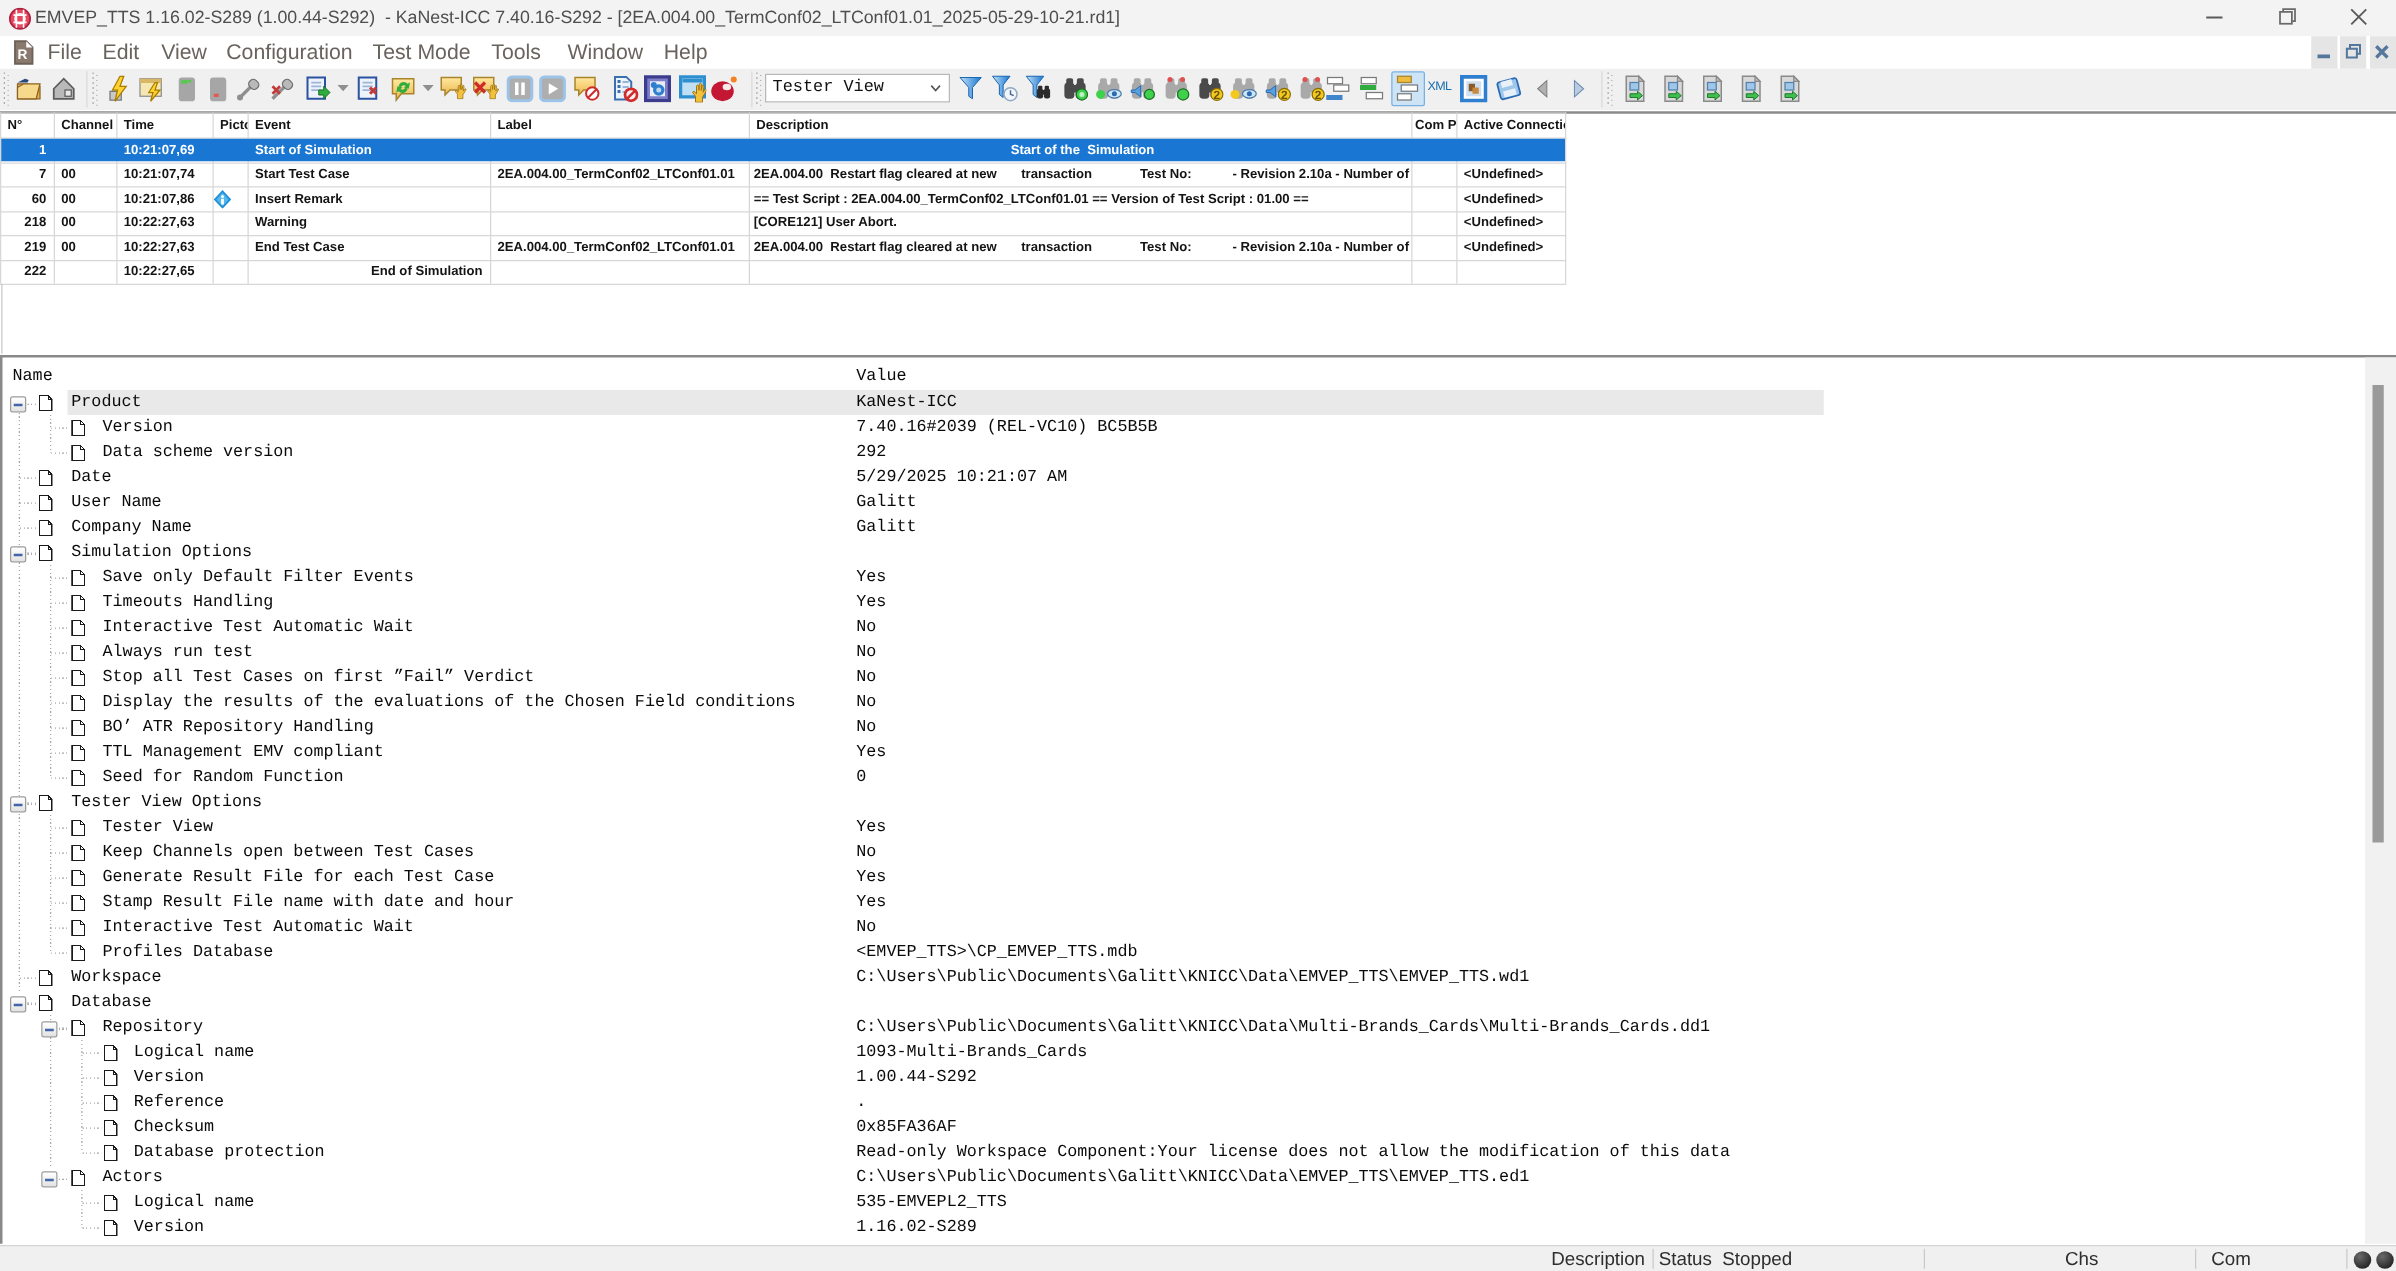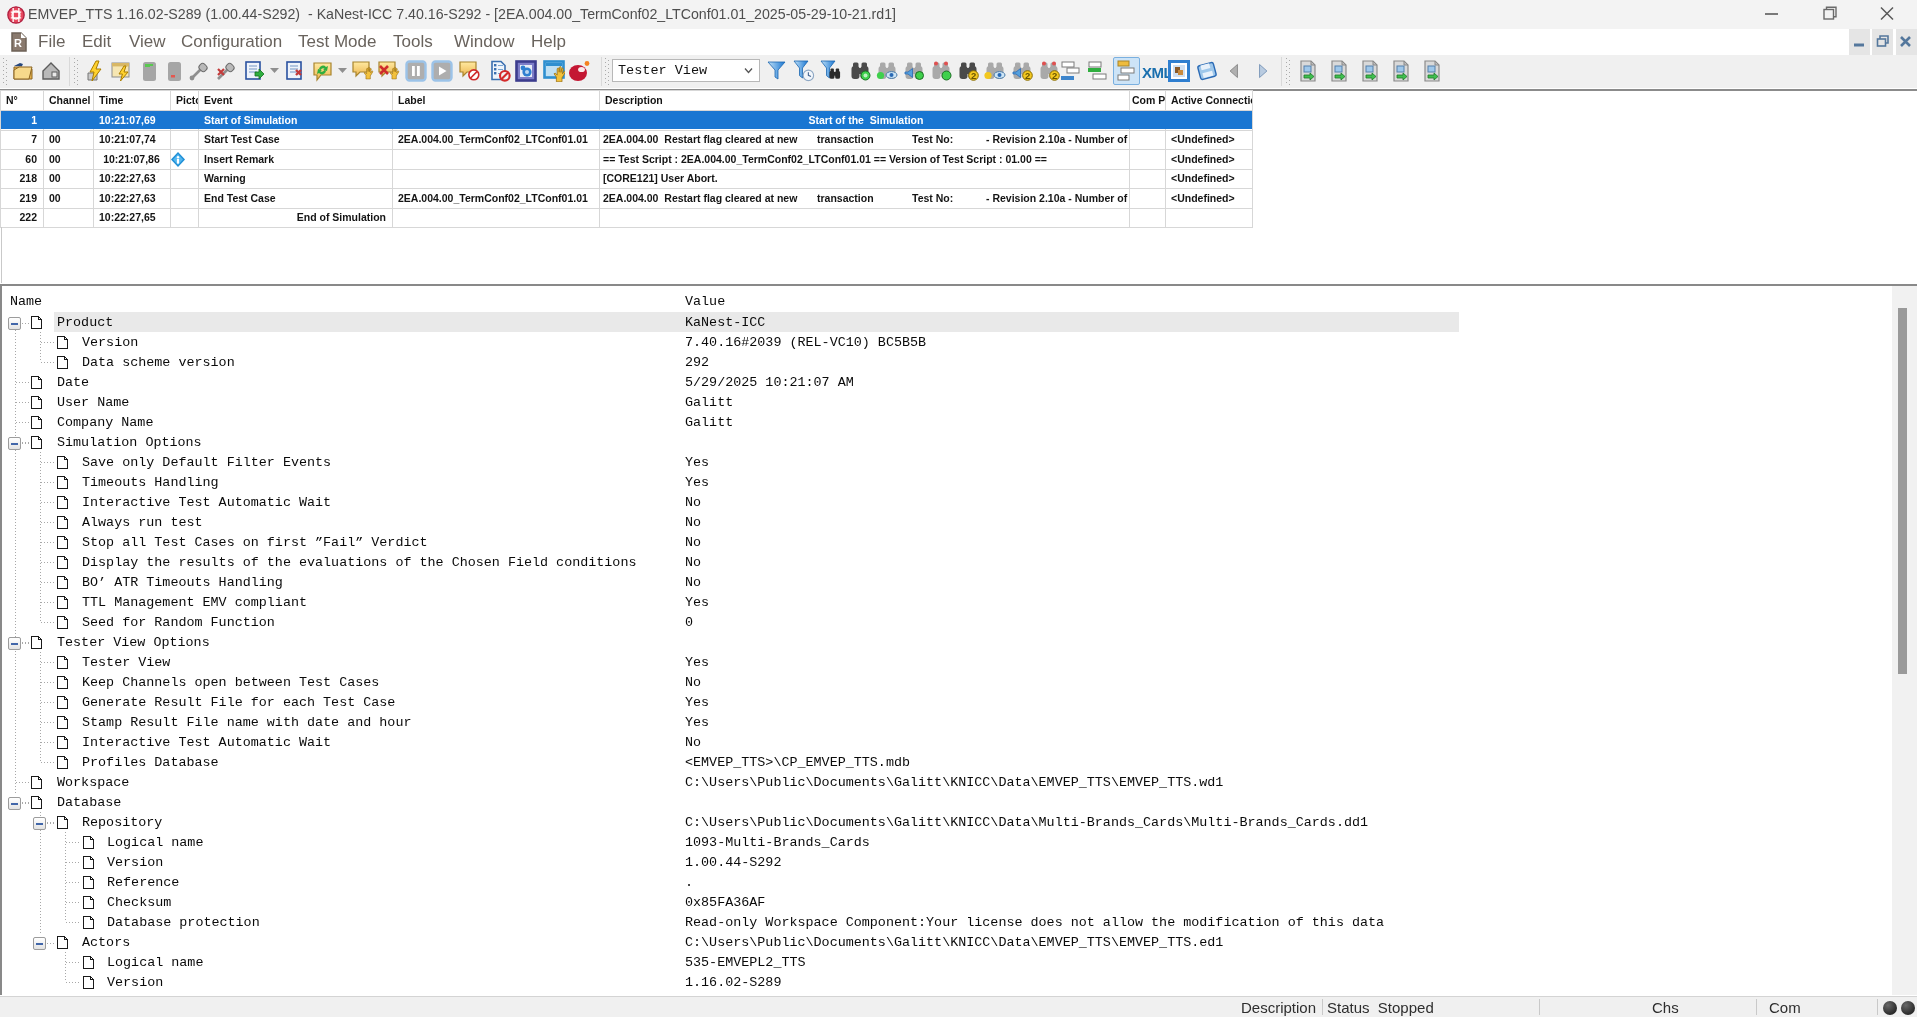--- a/index.html
+++ b/index.html
@@ -435,21 +435,21 @@
 <svg class="abs icon" style="left:1059px;top:59px;" width="24" height="24" viewBox="0 0 24 24">
     <use href="#i-bars1"></use>
   </svg>
 <svg class="abs icon" style="left:1086px;top:59px;" width="24" height="24" viewBox="0 0 24 24">
     <use href="#i-bars2"></use>
   </svg>
 <div class="abs" style="left:1113px;top:57px;width:27px;height:28px;background:#cde4f7;border:1px solid #7ab0e0;border-radius:2px"></div>
 <svg class="abs icon" style="left:1115px;top:59px;" width="24" height="24" viewBox="0 0 24 24">
     <use href="#i-bars3"></use>
   </svg>
-<div class="abs" style="left:1142px;top:64px;font-size:15px;font-weight:bold;color:#1a6fae;letter-spacing:-0.5px">XML</div>
+<div class="abs" style="left:1142px;top:64px;font-size:10px;font-weight:normal;color:#1a6fae;letter-spacing:-0.5px">XML</div>
 <svg class="abs icon" style="left:1168px;" width="22" height="22" viewBox="0 0 22 22">
     <use href="#i-imgwin"></use>
   </svg>
 <svg class="abs icon" style="left:1196px;" width="22" height="22" viewBox="0 0 22 22">
     <use href="#i-floppy"></use>
   </svg>
 <svg class="abs icon" style="left:1226px;" width="18" height="22" viewBox="0 0 18 22">
     <use href="#i-navl"></use>
   </svg>
 <svg class="abs icon" style="left:1253px;" width="18" height="22" viewBox="0 0 18 22">
@@ -508,21 +508,21 @@
 <div class="cell wtx" style="left:1165px;top:110.5px;width:87px;text-align:left;padding-left:6px;padding-right:6px;"></div>
 <div class="cell " style="left:0px;top:130.0px;width:43px;text-align:right;padding-left:6px;padding-right:6px;">7</div>
 <div class="cell " style="left:43px;top:130.0px;width:50px;text-align:left;padding-left:6px;padding-right:6px;">00</div>
 <div class="cell " style="left:93px;top:130.0px;width:77px;text-align:left;padding-left:6px;padding-right:6px;">10:21:07,74</div>
 <div class="cell " style="left:198px;top:130.0px;width:194px;text-align:left;padding-left:6px;padding-right:6px;">Start Test Case</div>
 <div class="cell " style="left:392px;top:130.0px;width:207px;text-align:left;padding-left:6px;padding-right:6px;">2EA.004.00_TermConf02_LTConf01.01</div>
 <div class="cell " style="left:599px;top:130.0px;width:530px;padding-left:4px;position:absolute"><span>2EA.004.00&nbsp;&nbsp;Restart flag cleared at new</span><span style="position:absolute;left:218px">transaction</span><span style="position:absolute;left:313px">Test No:</span><span style="position:absolute;left:387px">- Revision 2.10a - Number of</span></div>
 <div class="cell " style="left:1165px;top:130.0px;width:87px;text-align:left;padding-left:6px;padding-right:6px;">&lt;Undefined&gt;</div>
 <div class="cell " style="left:0px;top:149.5px;width:43px;text-align:right;padding-left:6px;padding-right:6px;">60</div>
 <div class="cell " style="left:43px;top:149.5px;width:50px;text-align:left;padding-left:6px;padding-right:6px;">00</div>
-<div class="cell " style="left:93px;top:149.5px;width:77px;text-align:center;padding-left:6px;padding-right:6px;">10:21:07,86</div>
+<div class="cell " style="left:93px;top:149.5px;width:77px;text-align:left;padding-left:6px;padding-right:6px;">10:21:07,86</div>
 <svg class="abs" style="left:171px;top:152.0px" width="14" height="15" viewBox="0 0 14 15">
     <use href="#i-remark"></use>
   </svg>
 <div class="cell " style="left:198px;top:149.5px;width:194px;text-align:left;padding-left:6px;padding-right:6px;">Insert Remark</div>
 <div class="cell " style="left:392px;top:149.5px;width:207px;text-align:left;padding-left:6px;padding-right:6px;"></div>
 <div class="cell " style="left:599px;top:149.5px;width:530px;padding-left:4px;position:absolute">== Test Script : 2EA.004.00_TermConf02_LTConf01.01 == Version of Test Script : 01.00 ==</div>
 <div class="cell " style="left:1165px;top:149.5px;width:87px;text-align:left;padding-left:6px;padding-right:6px;">&lt;Undefined&gt;</div>
 <div class="cell " style="left:0px;top:169.0px;width:43px;text-align:right;padding-left:6px;padding-right:6px;">218</div>
 <div class="cell " style="left:43px;top:169.0px;width:50px;text-align:left;padding-left:6px;padding-right:6px;">00</div>
 <div class="cell " style="left:93px;top:169.0px;width:77px;text-align:left;padding-left:6px;padding-right:6px;">10:22:27,63</div>
@@ -613,21 +613,21 @@
 <div class="abs tp" style="left:82px;top:535px">Stop all Test Cases on first ”Fail” Verdict</div>
 <div class="abs tp" style="left:685px;top:535px">No</div>
 <svg class="abs" style="left:57px;top:556px" width="11" height="13" viewBox="0 0 11 13">
     <use href="#i-docpage"></use>
   </svg>
 <div class="abs tp" style="left:82px;top:555px">Display the results of the evaluations of the Chosen Field conditions</div>
 <div class="abs tp" style="left:685px;top:555px">No</div>
 <svg class="abs" style="left:57px;top:576px" width="11" height="13" viewBox="0 0 11 13">
     <use href="#i-docpage"></use>
   </svg>
-<div class="abs tp" style="left:82px;top:575px">BO’ ATR Timeouts Handling</div>
+<div class="abs tp" style="left:82px;top:575px">BO’ ATR Repository Handling</div>
 <div class="abs tp" style="left:685px;top:575px">No</div>
 <svg class="abs" style="left:57px;top:596px" width="11" height="13" viewBox="0 0 11 13">
     <use href="#i-docpage"></use>
   </svg>
 <div class="abs tp" style="left:82px;top:595px">TTL Management EMV compliant</div>
 <div class="abs tp" style="left:685px;top:595px">Yes</div>
 <svg class="abs" style="left:57px;top:616px" width="11" height="13" viewBox="0 0 11 13">
     <use href="#i-docpage"></use>
   </svg>
 <div class="abs tp" style="left:82px;top:615px">Seed for Random Function</div>

